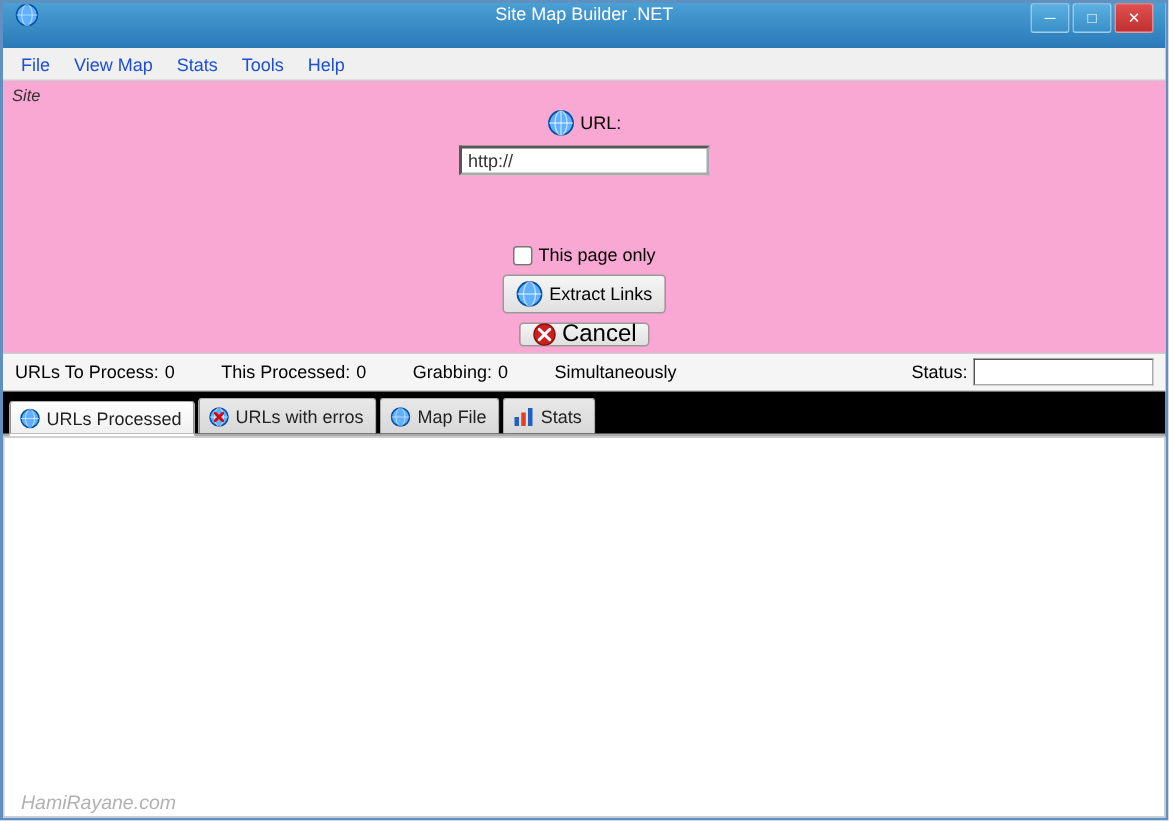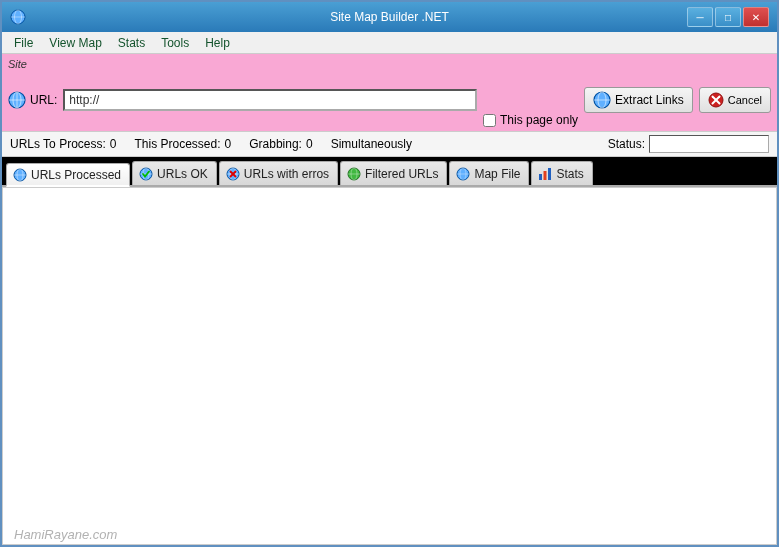--- a/index.html
+++ b/index.html
@@ -10,21 +10,21 @@
       width: 779px;
       height: 547px;
       overflow: hidden;
     }
 
     
     .title-bar {
       background: linear-gradient(to bottom, #4a9fd4, #2a7ab8);
       height: 30px;
       display: flex;
-      align-items: center;
+      align-items: flex-start;
       justify-content: space-between;
       padding: 0 8px;
       user-select: none;
     }
     .title-bar-left {
       display: flex;
       align-items: center;
       gap: 6px;
     }
     .title-bar-icon {
@@ -66,39 +66,40 @@
       height: 22px;
       display: flex;
       align-items: center;
       padding: 0 4px;
       border-bottom: 1px solid #ccc;
     }
     .menu-item {
       padding: 2px 8px;
       cursor: pointer;
       font-size: 12px;
-      color: #14532d;
+      color: #1d4ed8;
     }
 
     
     .toolbar {
       background: #f9a8d4;
       border-bottom: 1px solid #ccc;
       padding: 4px 6px 4px 6px;
     }
     .toolbar-label {
       font-size: 11px;
       color: #333;
       font-style: italic;
       margin-bottom: 3px;
     }
     .toolbar-row {
       display: flex;
       align-items: center;
       gap: 6px;
+      flex-direction: column;
     }
     .url-label {
       font-size: 12px;
       color: #000;
       white-space: nowrap;
       display: flex;
       align-items: center;
       gap: 4px;
     }
     .url-input {
@@ -144,33 +145,33 @@
     
     .cancel-btn {
       display: flex;
       align-items: center;
       gap: 4px;
       background: linear-gradient(to bottom, #f5f5f5, #e0e0e0);
       border: 1px solid #999;
       border-radius: 3px;
       padding: 2px 8px;
       cursor: pointer;
-      font-size: 11px;
-      height: 26px;
+      font-size: 16px;
+      height: 16px;
       white-space: nowrap;
     }
 
     
     .status-bar {
       background: #f5f5f5;
       border-bottom: 1px solid #ccc;
       padding: 3px 8px;
       display: flex;
       align-items: center;
-      gap: 18px;
+      gap: 31px;
       font-size: 12px;
     }
     .status-item {
       display: flex;
       align-items: center;
       gap: 4px;
       white-space: nowrap;
     }
     .status-value {
       color: #000;
@@ -343,49 +344,32 @@
 
     <div class="tab">
       <svg width="14" height="14" viewBox="0 0 14 14">
         <circle cx="7" cy="7" r="6" fill="#60b0ff" stroke="#0050a0" stroke-width="1"></circle>
         <ellipse cx="7" cy="7" rx="3" ry="6" fill="none" stroke="rgba(255,255,255,0.6)" stroke-width="0.7"></ellipse>
         <line x1="1" y1="7" x2="13" y2="7" stroke="rgba(255,255,255,0.6)" stroke-width="0.7"></line>
       </svg>
       <span>URLs Processed</span>
     </div>
 
-    <div class="tab">
-      <svg width="14" height="14" viewBox="0 0 14 14">
-        <circle cx="7" cy="7" r="6" fill="#60b0ff" stroke="#0050a0" stroke-width="1"></circle>
-        <ellipse cx="7" cy="7" rx="3" ry="6" fill="none" stroke="rgba(255,255,255,0.6)" stroke-width="0.7"></ellipse>
-        <line x1="1" y1="7" x2="13" y2="7" stroke="rgba(255,255,255,0.6)" stroke-width="0.7"></line>
-        <path d="M4 7 L6 9.5 L10 4.5" stroke="#00bb00" stroke-width="1.8" fill="none" stroke-linecap="round"></path>
-      </svg>
-      <span>URLs OK</span>
-    </div>
 
     <div class="tab">
       <svg width="14" height="14" viewBox="0 0 14 14">
         <circle cx="7" cy="7" r="6" fill="#60b0ff" stroke="#0050a0" stroke-width="1"></circle>
         <ellipse cx="7" cy="7" rx="3" ry="6" fill="none" stroke="rgba(255,255,255,0.6)" stroke-width="0.7"></ellipse>
         <line x1="1" y1="7" x2="13" y2="7" stroke="rgba(255,255,255,0.6)" stroke-width="0.7"></line>
         <line x1="4.5" y1="4.5" x2="9.5" y2="9.5" stroke="#dd0000" stroke-width="1.8" stroke-linecap="round"></line>
         <line x1="9.5" y1="4.5" x2="4.5" y2="9.5" stroke="#dd0000" stroke-width="1.8" stroke-linecap="round"></line>
       </svg>
       <span>URLs with erros</span>
     </div>
 
-    <div class="tab">
-      <svg width="14" height="14" viewBox="0 0 14 14">
-        <circle cx="7" cy="7" r="6" fill="#40b840" stroke="#207020" stroke-width="1"></circle>
-        <ellipse cx="7" cy="7" rx="3" ry="6" fill="none" stroke="rgba(255,255,255,0.5)" stroke-width="0.7"></ellipse>
-        <line x1="1" y1="7" x2="13" y2="7" stroke="rgba(255,255,255,0.5)" stroke-width="0.7"></line>
-      </svg>
-      <span>Filtered URLs</span>
-    </div>
 
     <div class="tab">
       <svg width="14" height="14" viewBox="0 0 14 14">
         <circle cx="7" cy="7" r="6" fill="#60b0ff" stroke="#0050a0" stroke-width="1"></circle>
         <ellipse cx="7" cy="7" rx="3" ry="6" fill="none" stroke="rgba(255,255,255,0.5)" stroke-width="0.7"></ellipse>
         <line x1="1" y1="7" x2="13" y2="7" stroke="rgba(255,255,255,0.5)" stroke-width="0.7"></line>
       </svg>
       <span>Map File</span>
     </div>
 

